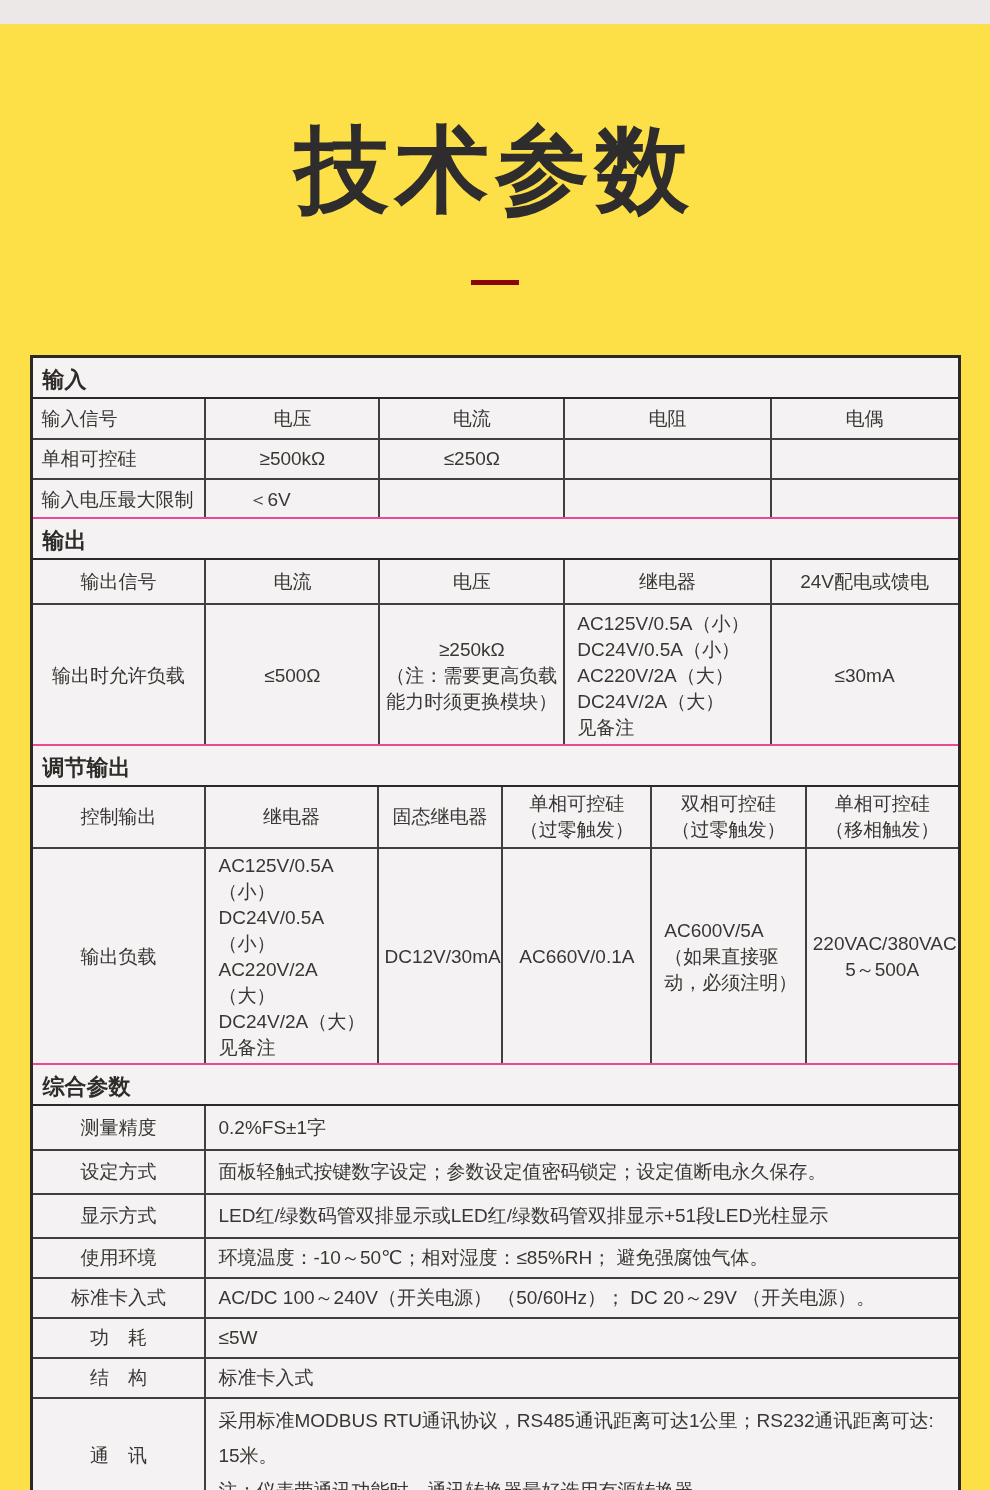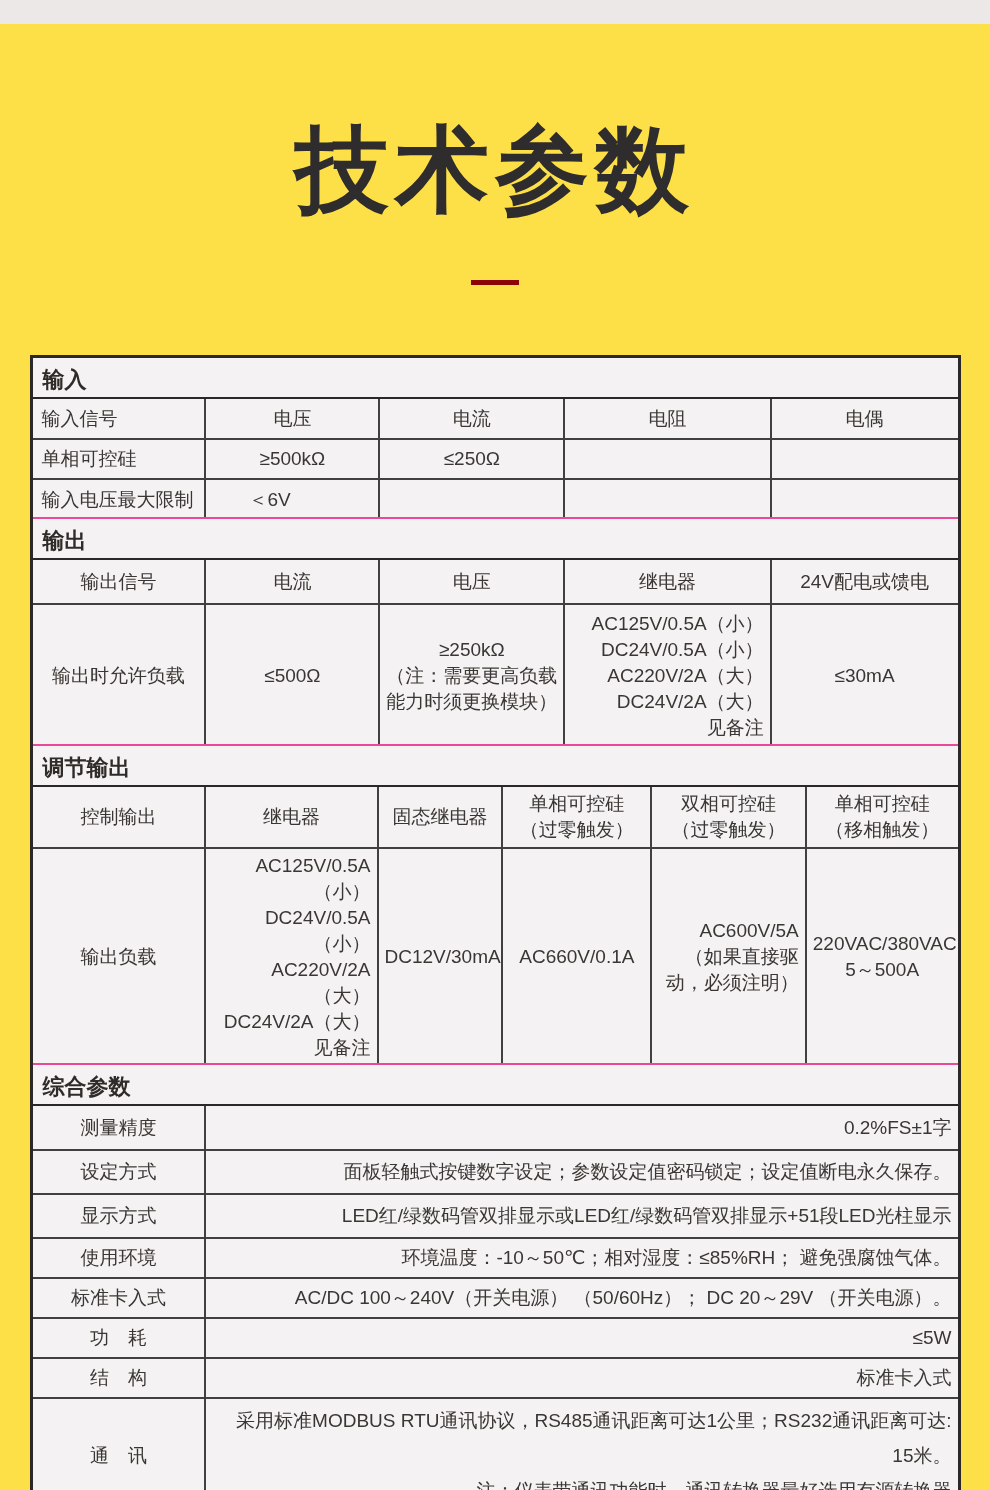--- a/index.html
+++ b/index.html
@@ -57,21 +57,21 @@
   td {
     border: 2px solid #404040;
     font-size: 19px;
     line-height: 26px;
     color: #3a3633;
     white-space: pre-line;
     padding: 4px 6px;
     vertical-align: middle;
   }
   td.ctr { text-align: center; }
-  td.lft { text-align: right; padding-left: 12px; }
+  td.lft { text-align: left; padding-left: 12px; }
   td.lbl { text-align: left; padding-left: 9px; }
   td.ind { text-align: left; padding-left: 42px; }
   .g5 .c1 { width: 18.7%; } .g5 .c2 { width: 18.8%; } .g5 .c3 { width: 20.0%; }
   .g5 .c4 { width: 22.3%; } .g5 .c5 { width: 20.2%; }
   .g6 .c1 { width: 18.7%; } .g6 .c2 { width: 18.6%; } .g6 .c3 { width: 13.5%; }
   .g6 .c4 { width: 16.1%; } .g6 .c5 { width: 16.7%; } .g6 .c6 { width: 16.4%; }
   .g2 .c1 { width: 18.7%; } .g2 .c2 { width: 81.3%; }
   tr.h40 td { height: 40px; }
   tr.h44 td { height: 44px; }
   tr.h56 td { height: 56px; }

